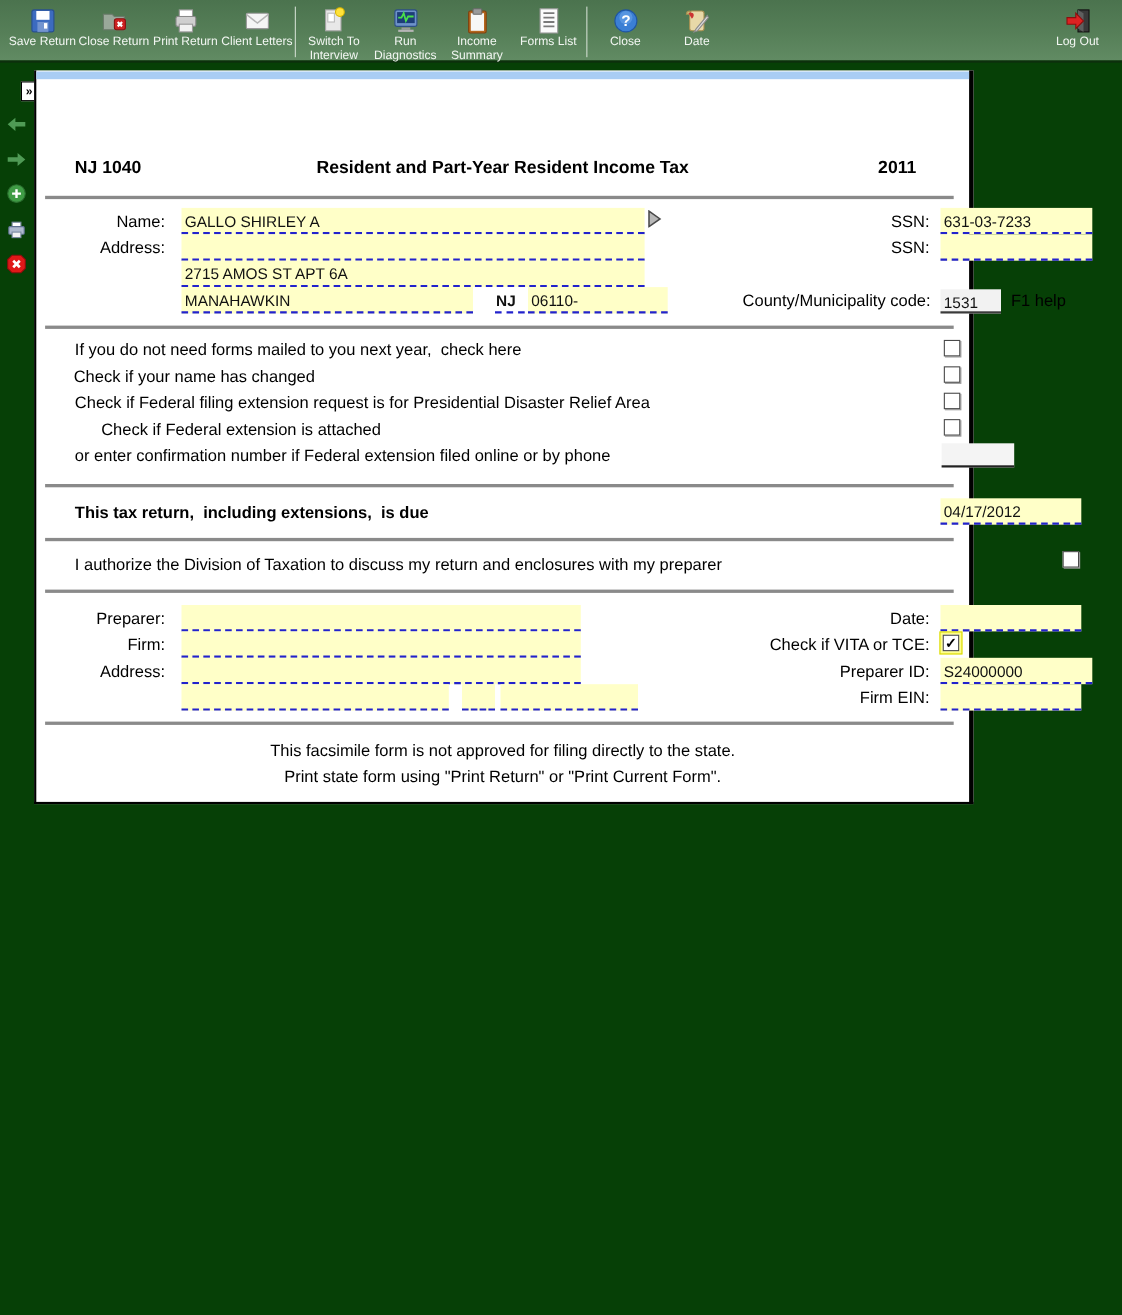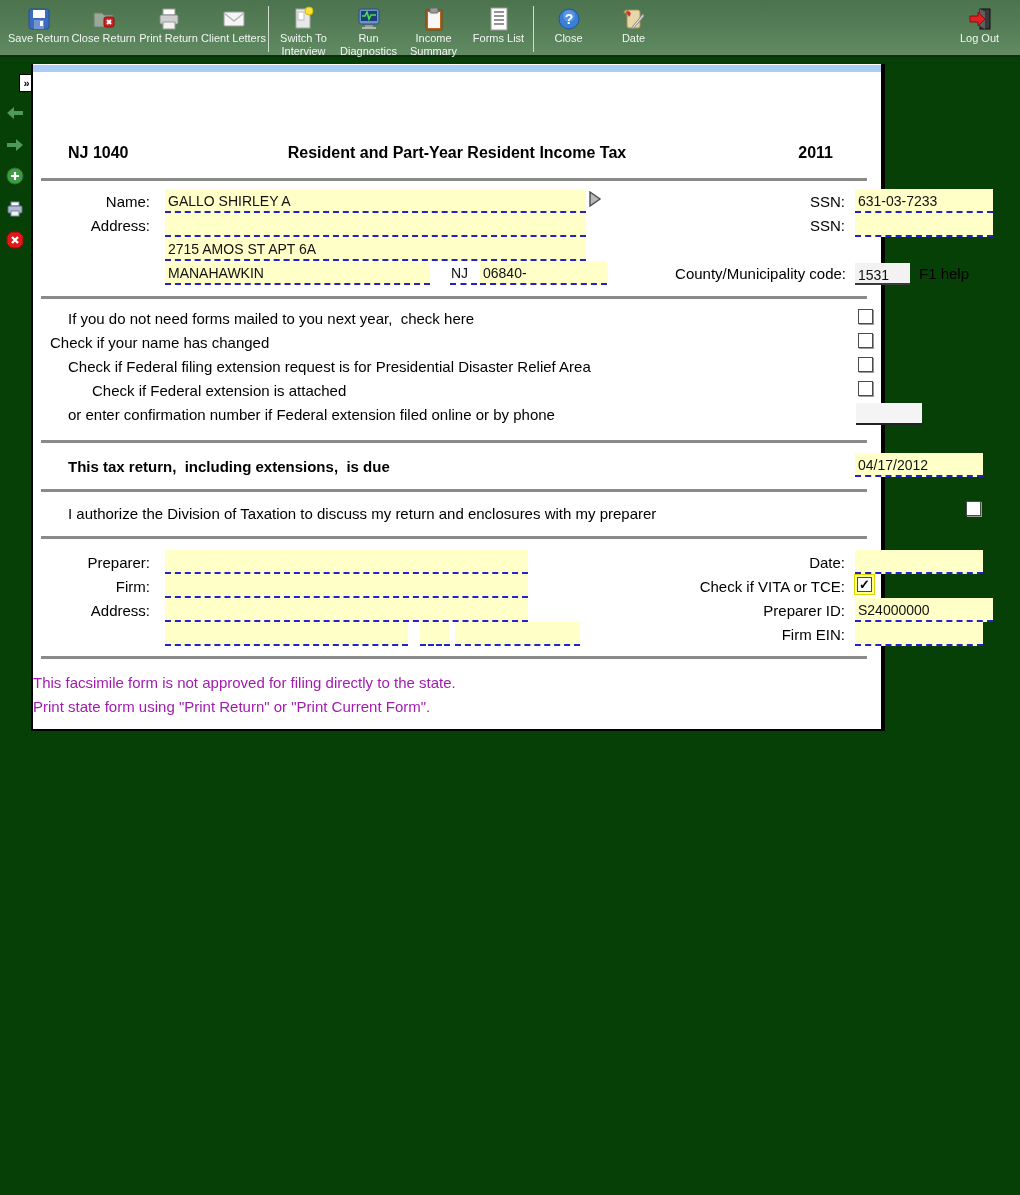--- a/index.html
+++ b/index.html
@@ -48,35 +48,35 @@
   .lbl { font-size:15px; color:#000; white-space:nowrap; }
   .r { text-align:right; }
   .b { font-weight:bold; }
   .pre { white-space:pre; }
 
   .field {
     height:24px; font-size:14px; color:#111; padding:4px 2px 0 3px;
     border-bottom:2px dashed #2222cc; background:#ffffc8;
     white-space:nowrap; overflow:hidden;
   }
-  .field.plain { background:transparent; }
+  .field.plain { background:transparent;font-weight:bold; }
   .field.gray {
     background:#f2f2f2; border-bottom:2px solid #3a3a3a; height:22px;
   }
   .cb {
     width:15px; height:15px; background:#fff;
     border:1px solid #4a4a4a; box-shadow:1px 1px 0 #9a9a9a;
     font-size:13px; line-height:13px; text-align:center; color:#000;
   }
   .cb.checked::after { content:"✓"; font-weight:bold; }
   .vita-wrap { padding:2px; background:#ffff8c; border:1px solid #d8d800; width:21px; height:21px; }
   .vita-wrap .cb { box-shadow:none; }
 
   .title { font-size:16px; }
-  .footer-line { left:0; right:0; text-align:left; font-size:15px; color:#a21caf; }
+  .footer-line { left:0; right:0; text-align:center; font-size:15px; color:#000000; }
 
   .arrow-cursor { width:14px; height:16px; }
 </style>
 </head>
 <body>
 
 <div class="toolbar">
 
   <div class="tb-btn">
     <span class="ticon">
@@ -266,31 +266,31 @@
 
   <div class="lbl r" style="left:0; top:153px; width:117px;">Address:</div>
   <div class="field" style="left:132px; top:149px; width:421px;"></div>
   <div class="lbl r" style="left:612px; top:153px; width:200px;">SSN:</div>
   <div class="field" style="left:822px; top:149px; width:138px;"></div>
 
   <div class="field" style="left:132px; top:173px; width:421px;">2715 AMOS ST APT 6A</div>
 
   <div class="field" style="left:132px; top:197px; width:265px;">MANAHAWKIN</div>
   <div class="field plain" style="left:417px; top:197px; width:27px; padding-left:1px;">NJ</div>
-  <div class="field" style="left:447px; top:197px; width:127px;">06840-</div>
+  <div class="field" style="left:447px; top:197px; width:127px;">06110-</div>
   <div class="lbl r" style="left:560px; top:201px; width:253px;">County/Municipality code:</div>
   <div class="field gray" style="left:822px; top:199px; width:55px;">1531</div>
   <div class="lbl" style="left:886px; top:201px;">F1 help</div>
 
   <div class="rule" style="top:232px"></div>
 
   <div class="lbl pre" style="left:35px; top:246px;">If you do not need forms mailed to you next year,  check here</div>
   <div class="cb" style="position:absolute; left:825px; top:245px;"></div>
 
-  <div class="lbl" style="left:17px; top:270px;text-align:right;">Check if your name has changed</div>
+  <div class="lbl" style="left:34px; top:270px;text-align:right;">Check if your name has changed</div>
   <div class="cb" style="position:absolute; left:825px; top:269px;"></div>
 
   <div class="lbl" style="left:35px; top:294px;">Check if Federal filing extension request is for Presidential Disaster Relief Area</div>
   <div class="cb" style="position:absolute; left:825px; top:293px;"></div>
 
   <div class="lbl" style="left:35px; top:318px;margin-left:24px;">Check if Federal extension is attached</div>
   <div class="cb" style="position:absolute; left:825px; top:317px;"></div>
 
   <div class="lbl" style="left:35px; top:342px;">or enter confirmation number if Federal extension filed online or by phone</div>
   <div class="field gray" style="left:823px; top:339px; width:66px; background:#f4f4f4; border-bottom-color:#222;"></div>

